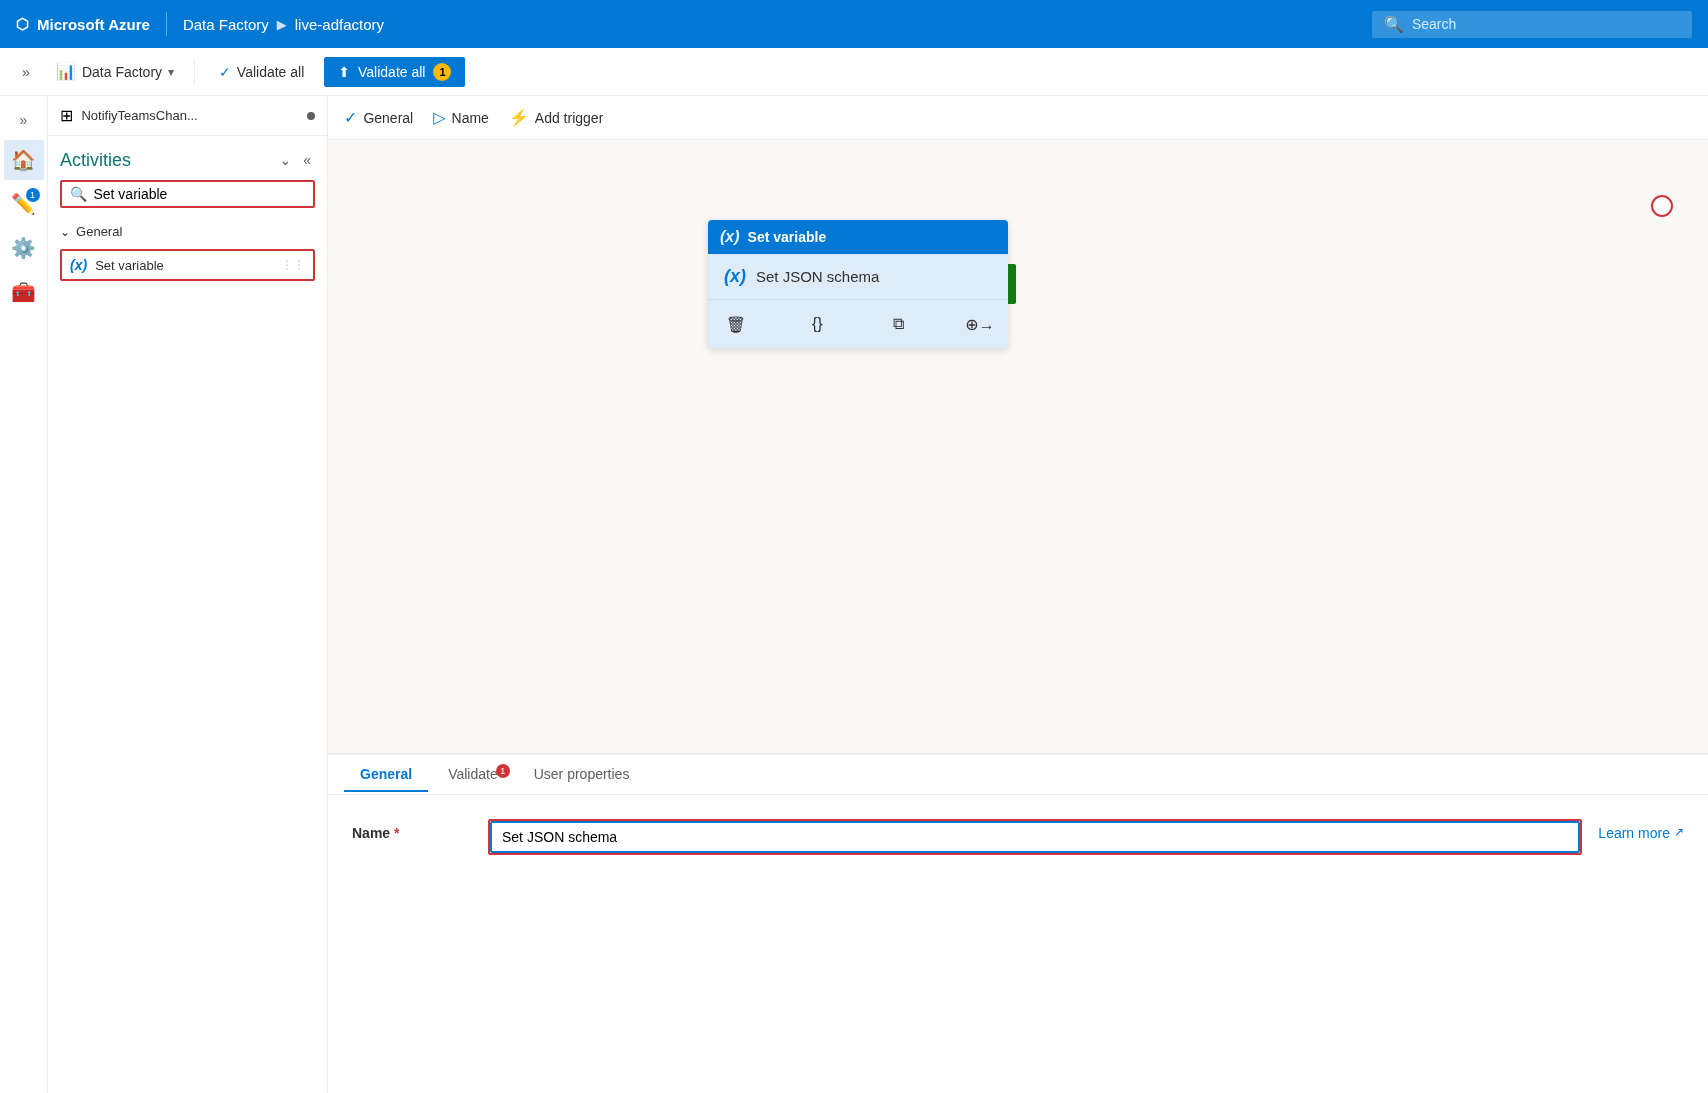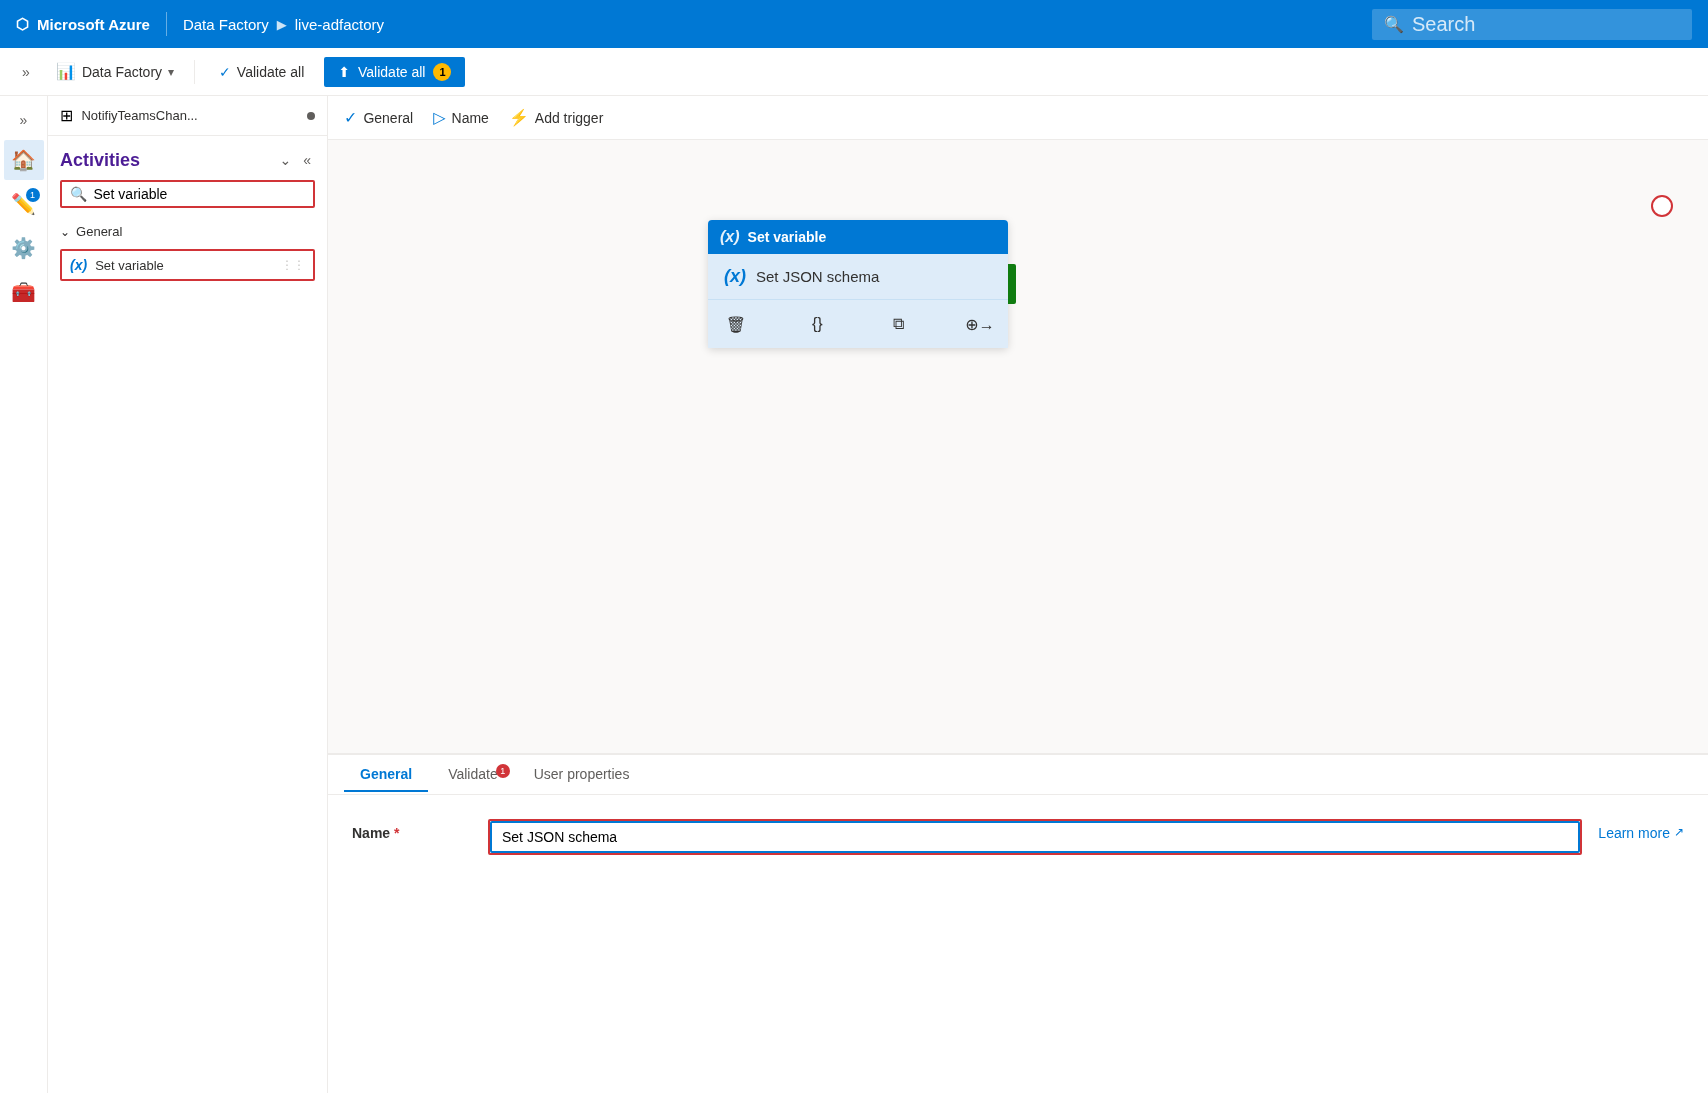--- a/index.html
+++ b/index.html
@@ -45,21 +45,21 @@
       border-radius: 2px;
       padding: 4px 12px;
       gap: 8px;
       width: 320px;
     }
     .top-bar-search input {
       background: transparent;
       border: none;
       outline: none;
       color: white;
-      font-size: 20px;
+      font-size: 14px;
       width: 100%;
     }
     .top-bar-search input::placeholder { color: rgba(255,255,255,0.8); }
 
     
     .toolbar {
       background: white;
       height: 48px;
       display: flex;
       align-items: center;
@@ -189,22 +189,22 @@
     .pipeline-tab-dot { width: 8px; height: 8px; border-radius: 50%; background: #605e5c; margin-left: auto; }
 
     .activities-header {
       display: flex;
       align-items: center;
       padding: 12px 12px 8px;
       gap: 4px;
     }
     .activities-title {
       font-size: 18px;
-      font-weight: 700;
-      color: #4c1d95;
+      font-weight: 400;
+      color: #0f766e;
       flex: 1;
     }
     .activities-collapse-btn {
       color: #605e5c;
       cursor: pointer;
       font-size: 14px;
       padding: 4px;
     }
 
     .activities-search {

